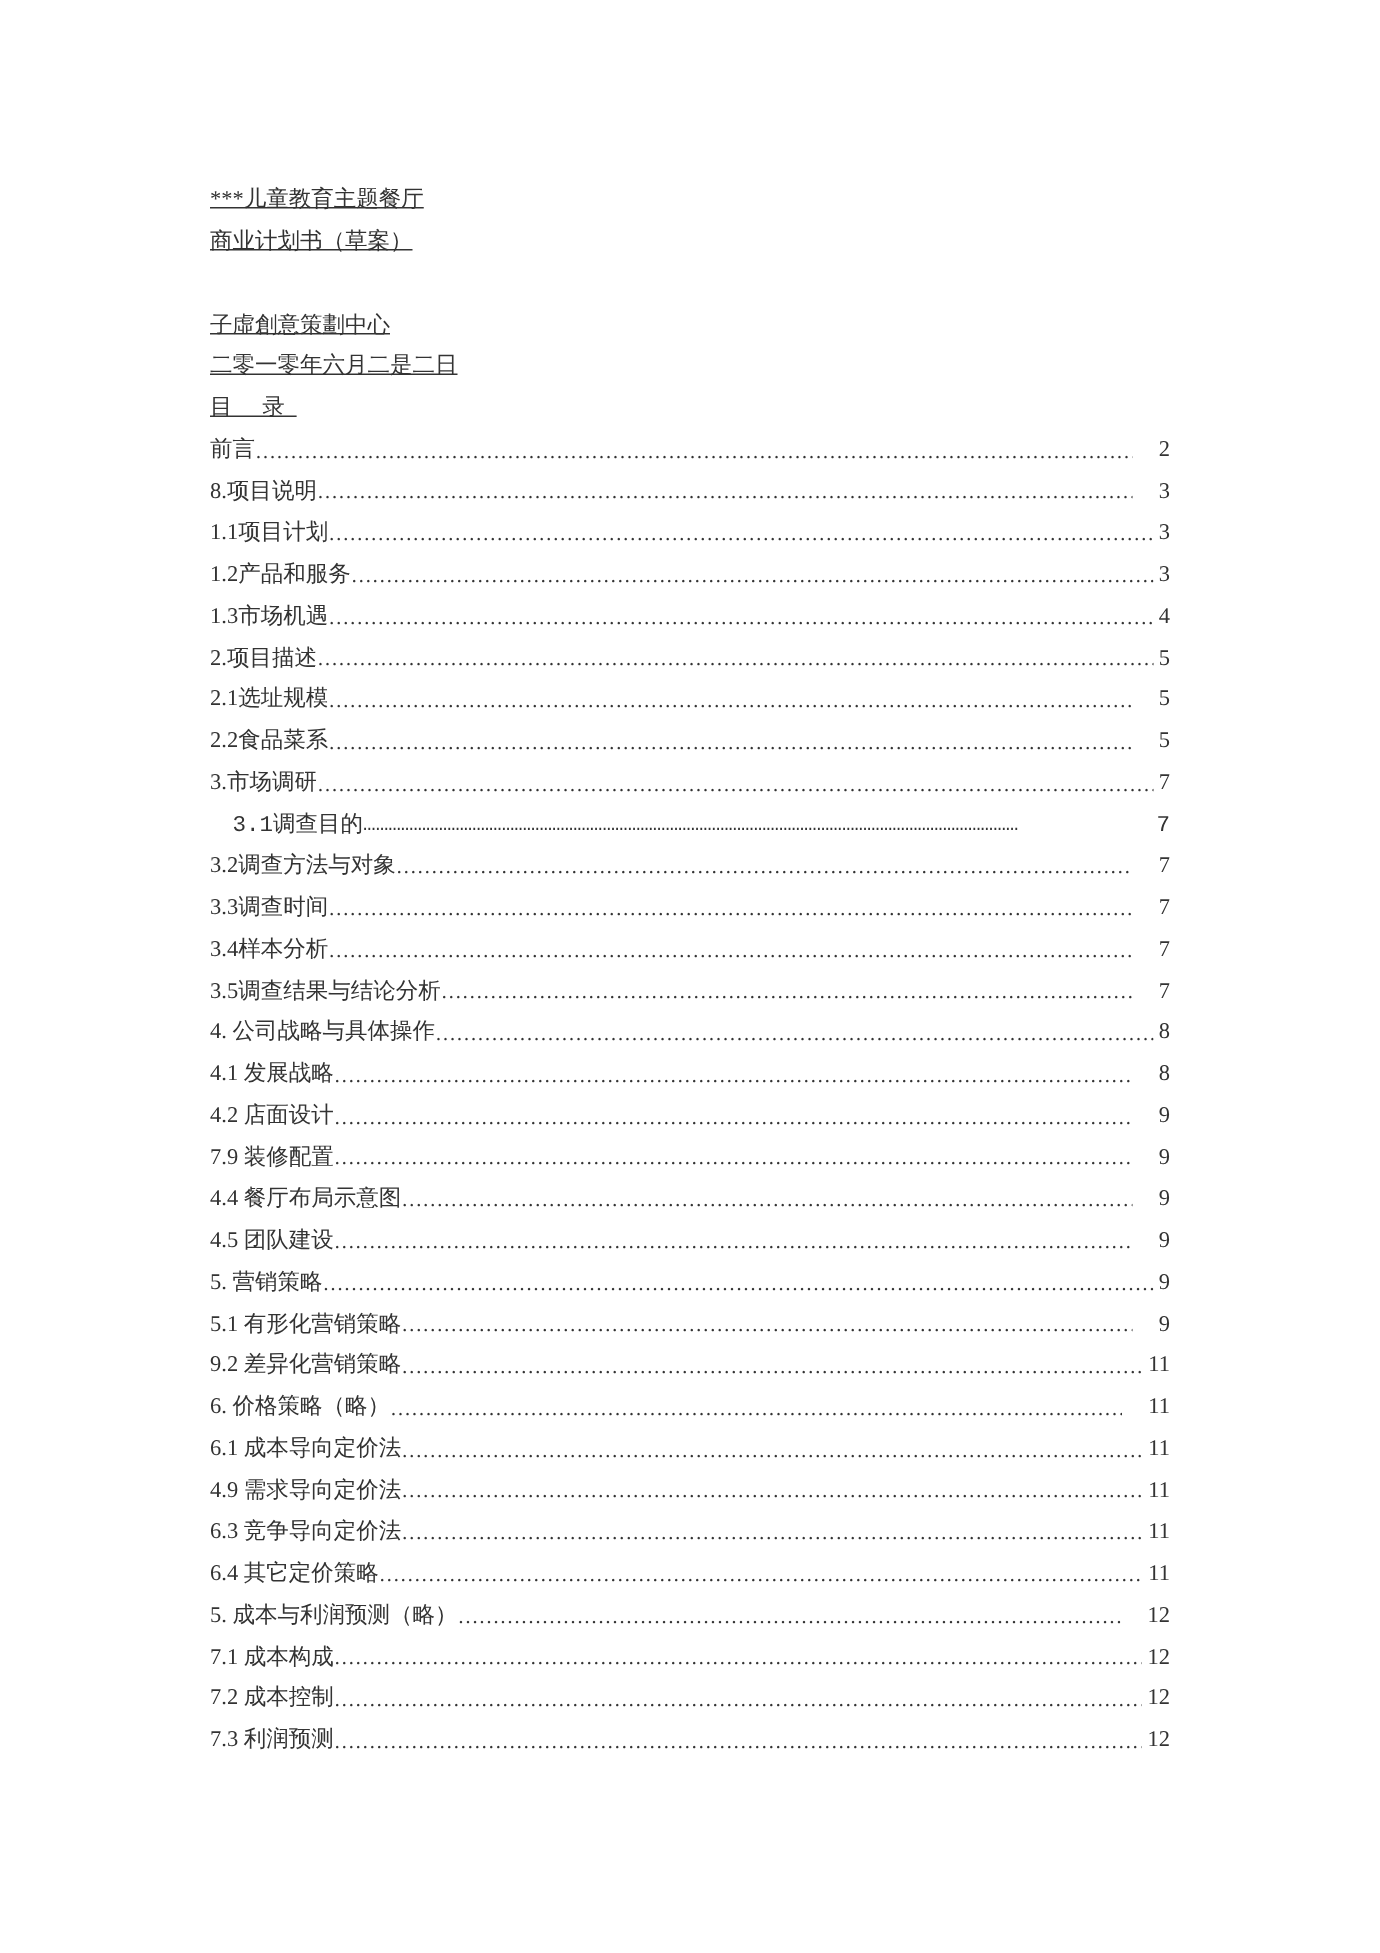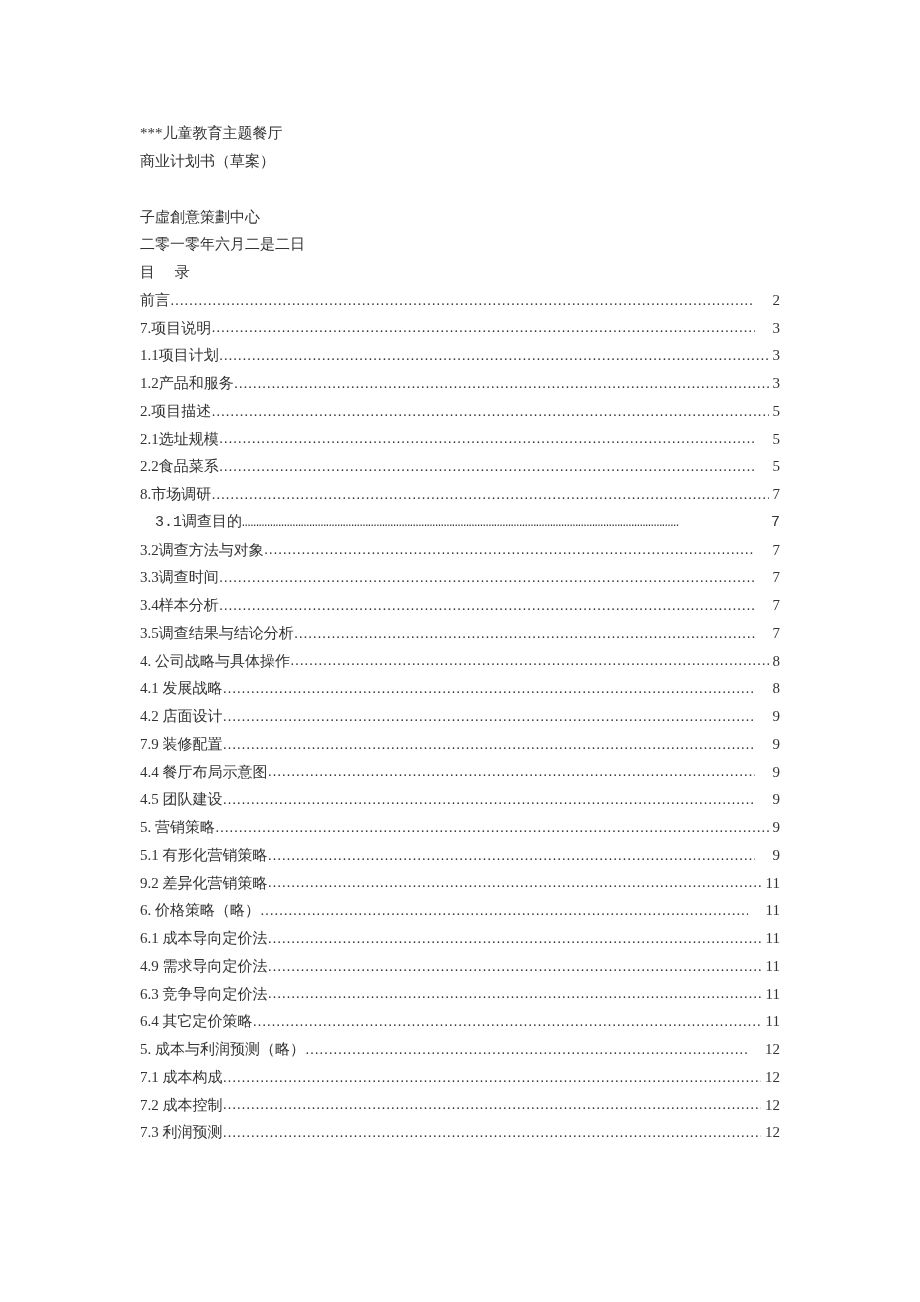--- a/index.html
+++ b/index.html
@@ -12,27 +12,28 @@
       height: 1302px;
       background: #ffffff;
       font-family: "SimSun", "宋体", serif;
       font-size: 15px;
       color: #333333;
       padding: 120px 140px 60px 140px;
       line-height: 1.85;
     }
     .header-line {
       margin-bottom: 0;
+      text-decoration: underline;
     }
     .spacer {
       height: 28px;
     }
     .toc-row {
       display: flex;
-      align-items: center;
+      align-items: flex-end;
       white-space: nowrap;
       overflow: hidden;
     }
     .toc-row.indent-1 {
       padding-left: 15px;
       font-family: Liberation Mono, monospace;
     }
     .toc-label {
       flex-shrink: 0;
     }
@@ -66,51 +67,56 @@
 <div class="header-line">二零一零年六月二是二日</div>
 <div class="header-line mulu">目  录</div>
 
 <div id="toc-container">
     <div class="toc-row">
       <span class="toc-label">前言</span>
       <span class="toc-leader"></span>
       <span class="toc-page widegap">2</span>
     </div>
     <div class="toc-row">
-      <span class="toc-label">7.项目说明</span>
+      <span class="toc-label">8.项目说明</span>
       <span class="toc-leader"></span>
       <span class="toc-page widegap">3</span>
     </div>
     <div class="toc-row">
       <span class="toc-label">1.1项目计划</span>
       <span class="toc-leader"></span>
       <span class="toc-page">3</span>
     </div>
     <div class="toc-row">
       <span class="toc-label">1.2产品和服务</span>
       <span class="toc-leader"></span>
       <span class="toc-page">3</span>
     </div>
     <div class="toc-row">
+      <span class="toc-label">1.3市场机遇</span>
+      <span class="toc-leader"></span>
+      <span class="toc-page">4</span>
+    </div>
+    <div class="toc-row">
       <span class="toc-label">2.项目描述  </span>
       <span class="toc-leader"></span>
       <span class="toc-page">5</span>
     </div>
     <div class="toc-row">
       <span class="toc-label">2.1选址规模  </span>
       <span class="toc-leader"></span>
       <span class="toc-page widegap">5</span>
     </div>
     <div class="toc-row">
       <span class="toc-label">2.2食品菜系  </span>
       <span class="toc-leader"></span>
       <span class="toc-page widegap">5</span>
     </div>
     <div class="toc-row">
-      <span class="toc-label">8.市场调研  </span>
+      <span class="toc-label">3.市场调研  </span>
       <span class="toc-leader"></span>
       <span class="toc-page">7</span>
     </div>
     <div class="toc-row indent-1">
       <span class="toc-label">3.1调查目的  </span>
       <span class="toc-leader"></span>
       <span class="toc-page">7</span>
     </div>
     <div class="toc-row">
       <span class="toc-label">3.2调查方法与对象</span>

